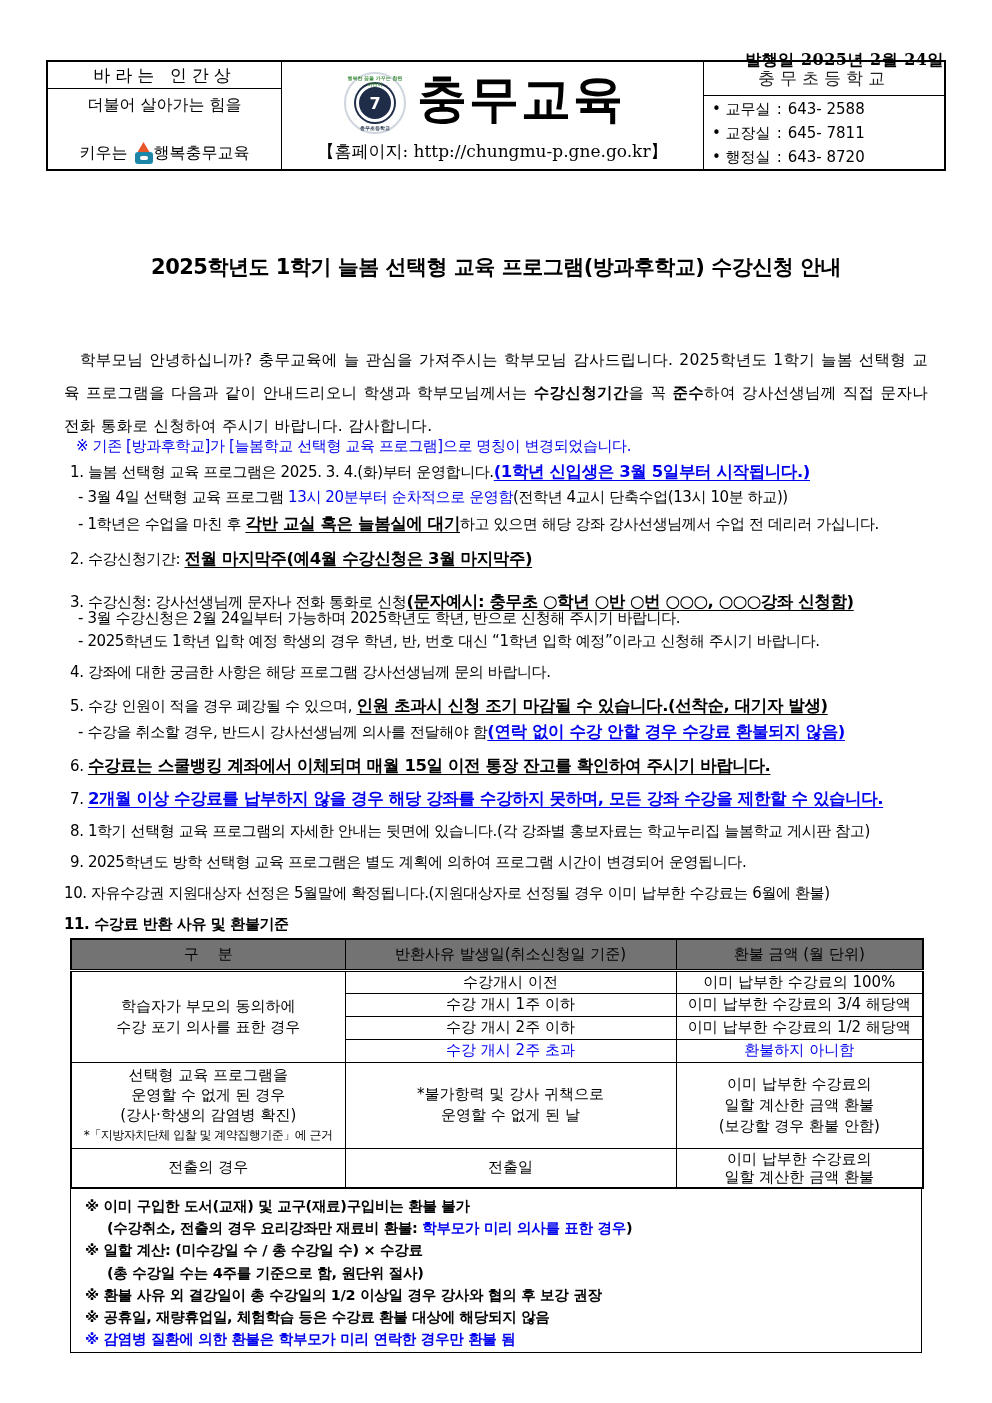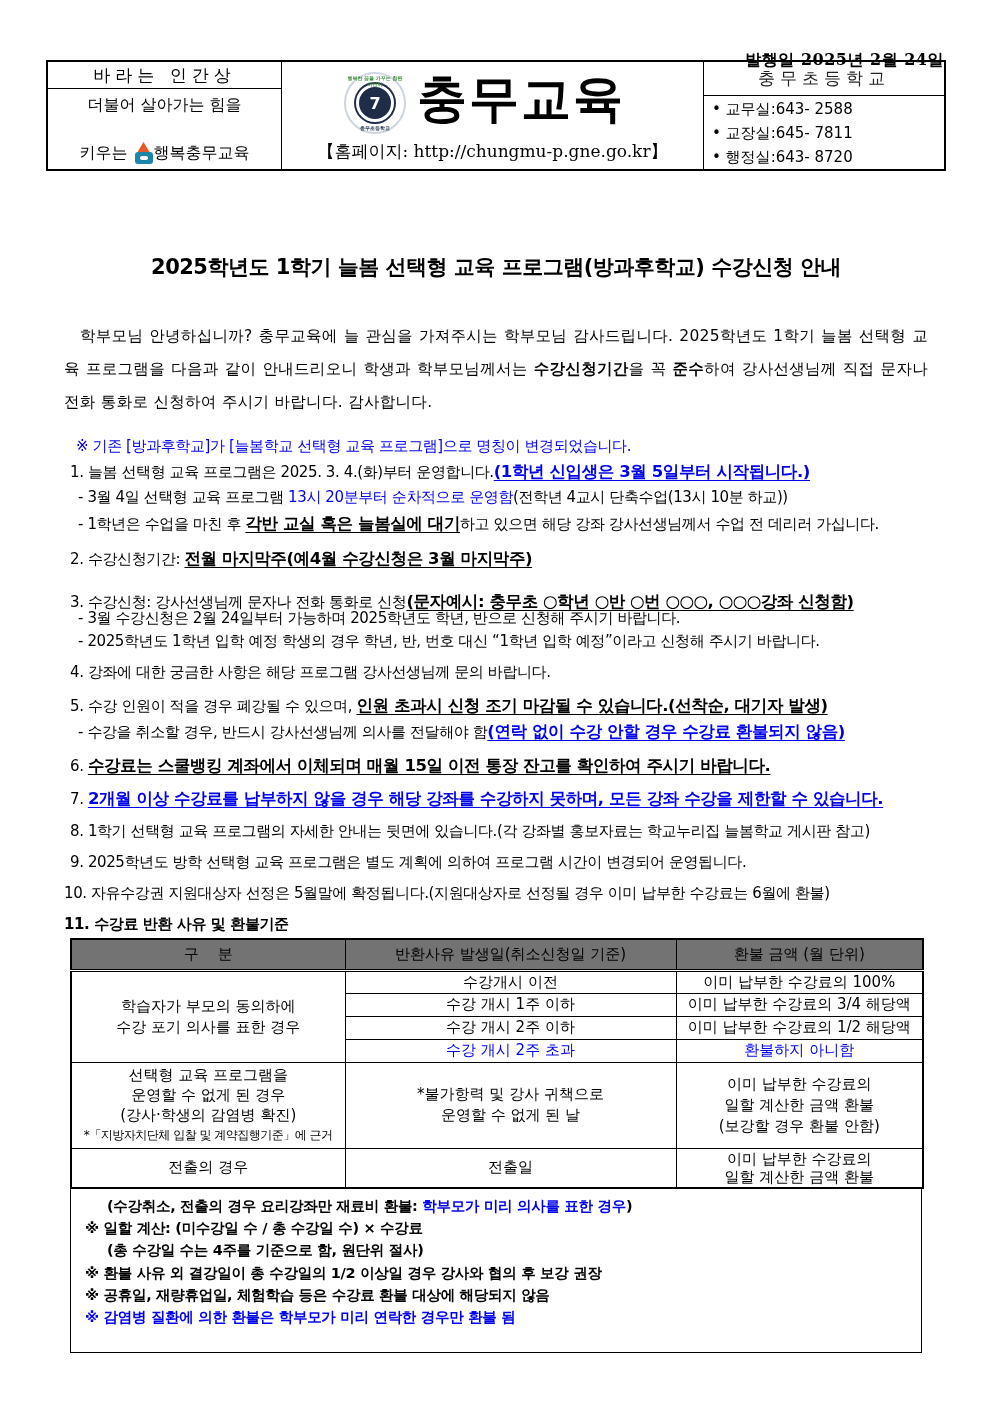--- a/index.html
+++ b/index.html
@@ -22,26 +22,26 @@
   .school-emblem { position: absolute; left: 62px; top: 10px; width: 62px; height: 62px; border-radius: 50%; border: 2px solid #cfd6df; background: #fff; display: flex; align-items: center; justify-content: center; }
   .school-emblem .inner { width: 38px; height: 38px; border-radius: 50%; background: #1f2d48; border: 3px solid #fff; box-shadow: 0 0 0 2px #1f2d48; display: flex; align-items: center; justify-content: center; color: #fff; font-weight: bold; font-size: 16px; font-family: "DejaVu Sans", sans-serif; }
   .school-emblem .ring-text { position: absolute; top: 1px; left: 0; width: 100%; text-align: center; font-size: 5px; color: #3a8c3a; font-weight: bold; }
   .school-emblem .ring-bottom { position: absolute; bottom: 1px; left: 0; width: 100%; text-align: center; font-size: 5px; color: #1f2d48; font-weight: bold; }
   .mh-title { position: absolute; left: 135px; top: 4px; font-family: "DejaVu Serif", serif; font-size: 50px; font-weight: bold; letter-spacing: 2px; }
   .mh-homepage { position: absolute; left: 0; right: 0; bottom: 6px; text-align: center; font-family: "DejaVu Serif", serif; font-size: 17px; }
 
   .mh-right { width: 240px; display: flex; flex-direction: column; }
   .mh-right-top { height: 34px; border-bottom: 1px solid #000; display: flex; align-items: center; justify-content: center; font-family: "DejaVu Serif", serif; font-size: 17px; letter-spacing: 5px; color: #222; }
   .mh-right-bottom { flex: 1; display: flex; flex-direction: column; justify-content: space-around; padding: 1px 0 0 8px; font-family: "DejaVu Sans", sans-serif; font-size: 15px; }
-  .phone-row { display: flex; white-space: pre; }
+  .phone-row { display: flex; gap: 6px; white-space: pre; }
 
   .doc-title { position: absolute; left: 0; right: 0; top: 253px; text-align: center; font-family: "DejaVu Sans", sans-serif; font-size: 21px; font-weight: bold; letter-spacing: -0.5px; }
 
   .intro { position: absolute; left: 64px; width: 864px; top: 320px; font-size: 15.5px; line-height: 33px; text-align: justify; letter-spacing: 0.3px; }
-  .intro p { text-indent: 16px; }
+  .intro p { text-indent: 16px; margin-top: 24px; }
   .bold { font-weight: bold; }
 
   .notes { position: absolute; left: 70px; width: 870px; top: 437px; font-size: 15px; letter-spacing: -0.4px; }
   .line { position: absolute; left: 0; white-space: nowrap; }
   .blue { color: #0000ee; }
   .u { text-decoration: underline; text-underline-offset: 3px; }
   .ind { padding-left: 8px; }
   .big { font-size: 16.5px; font-weight: bold; }
 
   .refund-table { position: absolute; left: 70px; top: 938px; width: 852px; border-collapse: collapse; font-size: 15px; table-layout: fixed; }
@@ -215,19 +215,20 @@
       <td>전출일</td>
       <td style="line-height:18px;">
         <div>이미 납부한 수강료의</div>
         <div>일할 계산한 금액 환불</div>
       </td>
     </tr>
   </tbody>
 </table>
 
 <div class="footnote-box">
+  <div>※ 이미 구입한 도서(교재) 및 교구(재료)구입비는 환불 불가</div>
   <div class="pad"><span>(수강취소, 전출의 경우 요리강좌만 재료비 환불: </span><span class="blue">학부모가 미리 의사를 표한 경우</span><span>)</span></div>
   <div>※ 일할 계산: (미수강일 수 / 총 수강일 수) × 수강료</div>
   <div class="pad">(총 수강일 수는 4주를 기준으로 함, 원단위 절사)</div>
   <div>※ 환불 사유 외 결강일이 총 수강일의 1/2 이상일 경우 강사와 협의 후 보강 권장</div>
   <div>※ 공휴일, 재량휴업일, 체험학습 등은 수강료 환불 대상에 해당되지 않음</div>
   <div class="blue">※ 감염병 질환에 의한 환불은 학부모가 미리 연락한 경우만 환불 됨</div>
 </div>
 
 </body></html>

